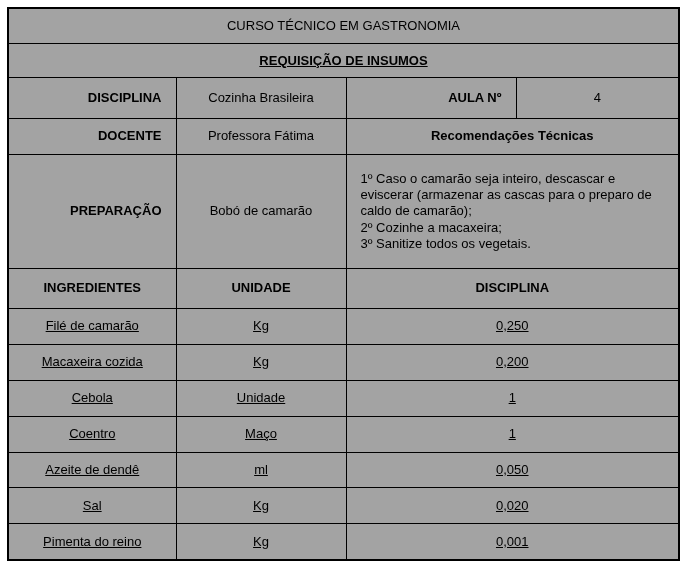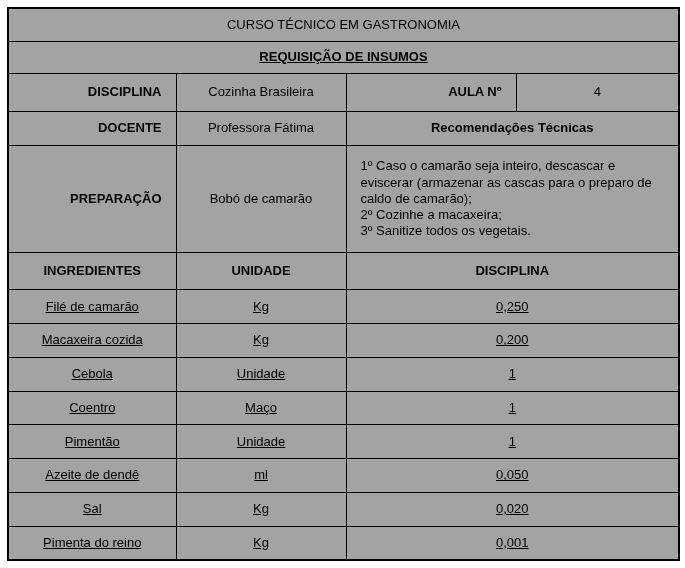--- a/index.html
+++ b/index.html
@@ -116,25 +116,20 @@
       <td class="center">Cebola</td>
       <td class="center">Unidade</td>
       <td colspan="2" class="center">1</td>
     </tr>
     <tr class="r-ing">
       <td class="center">Coentro</td>
       <td class="center">Maço</td>
       <td colspan="2" class="center">1</td>
     </tr>
     <tr class="r-ing">
-      <td class="center">Pimentão</td>
-      <td class="center">Unidade</td>
-      <td colspan="2" class="center">1</td>
-    </tr>
-    <tr class="r-ing">
       <td class="center">Azeite de dendê</td>
       <td class="center">ml</td>
       <td colspan="2" class="center">0,050</td>
     </tr>
     <tr class="r-ing">
       <td class="center">Sal</td>
       <td class="center">Kg</td>
       <td colspan="2" class="center">0,020</td>
     </tr>
     <tr class="r-ing">

